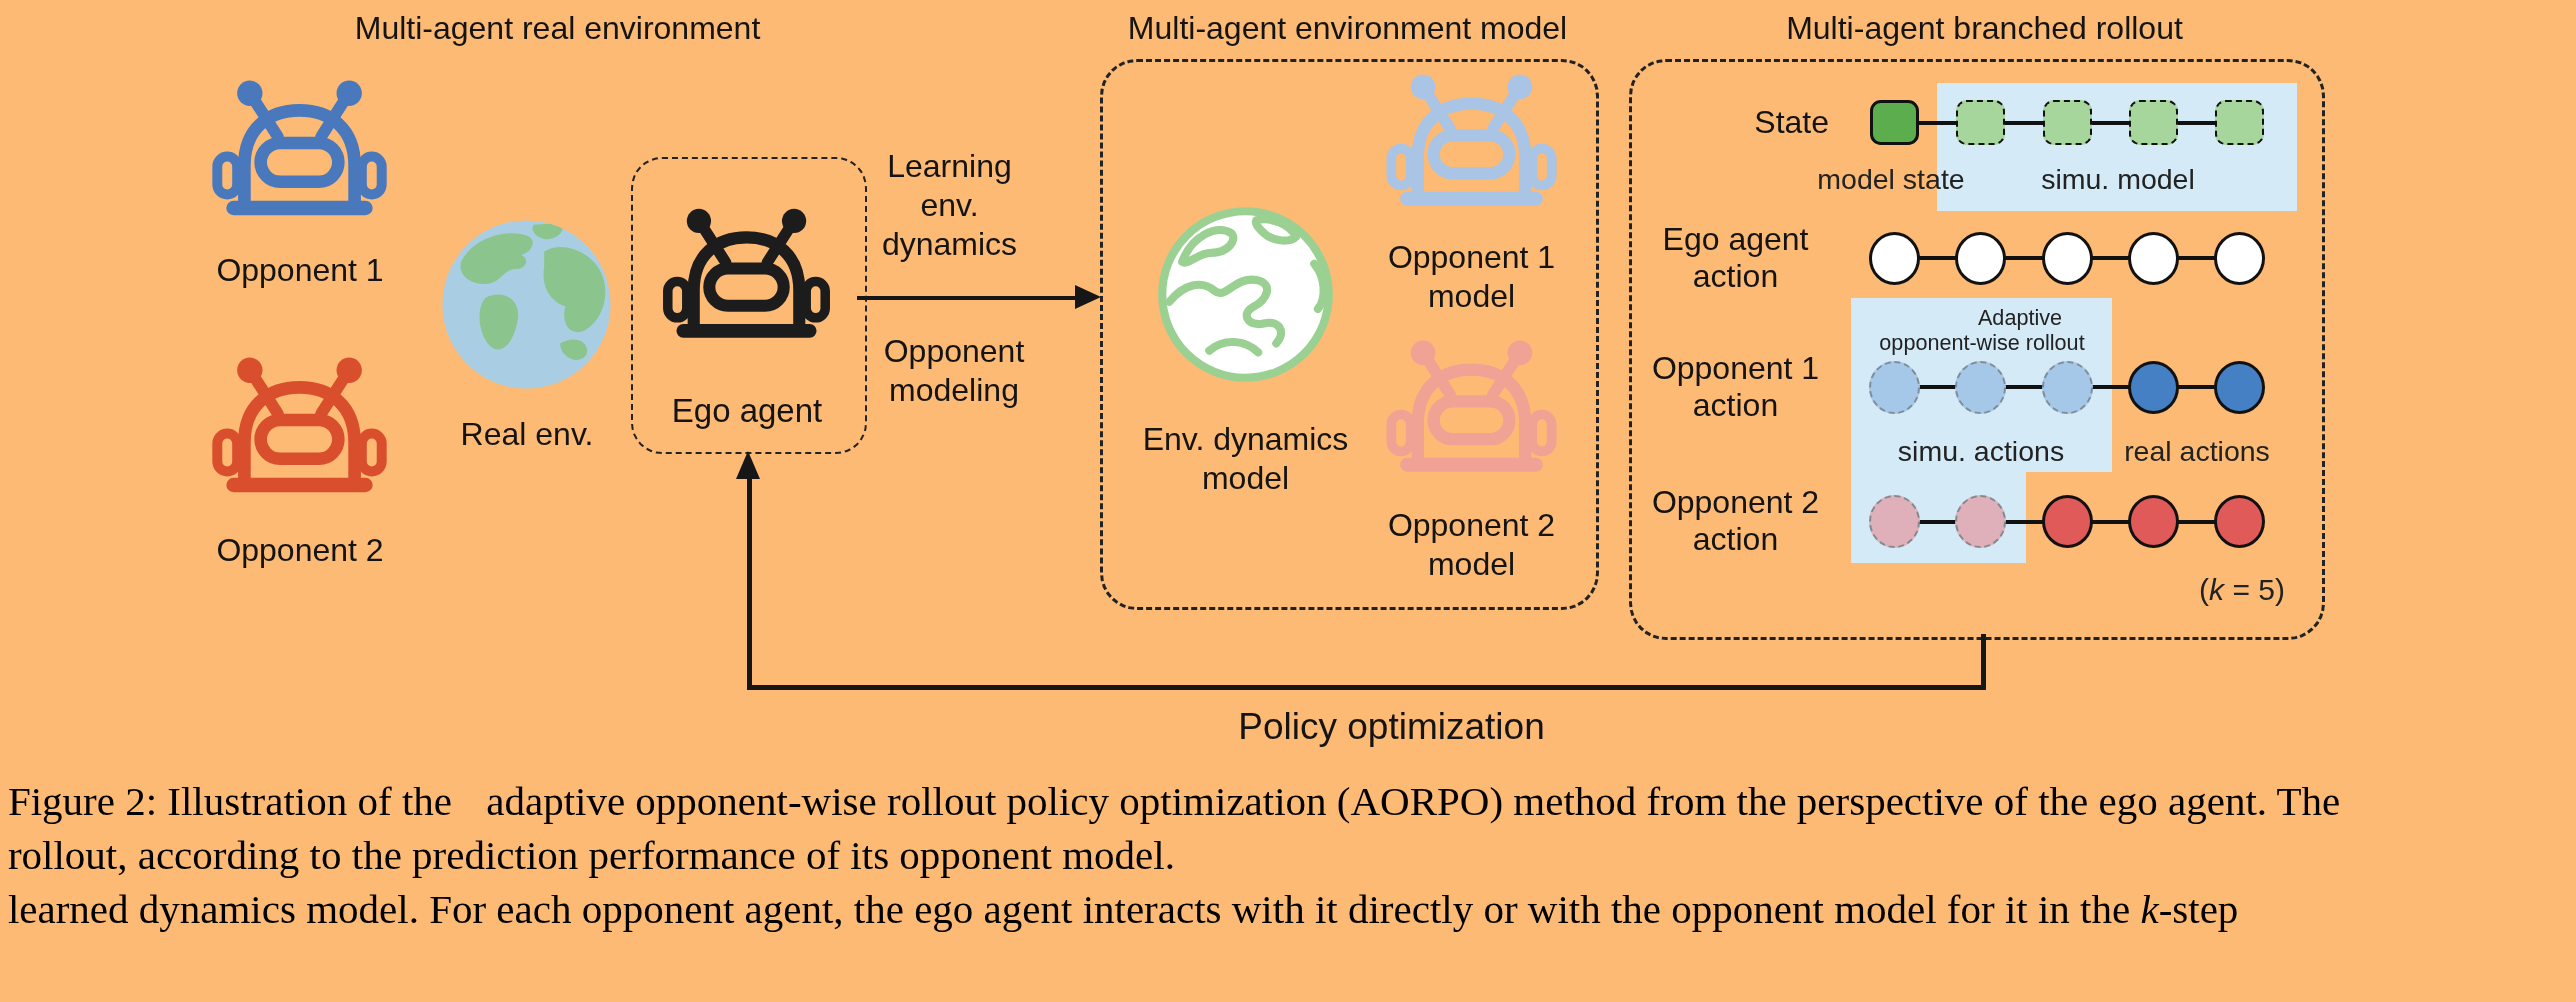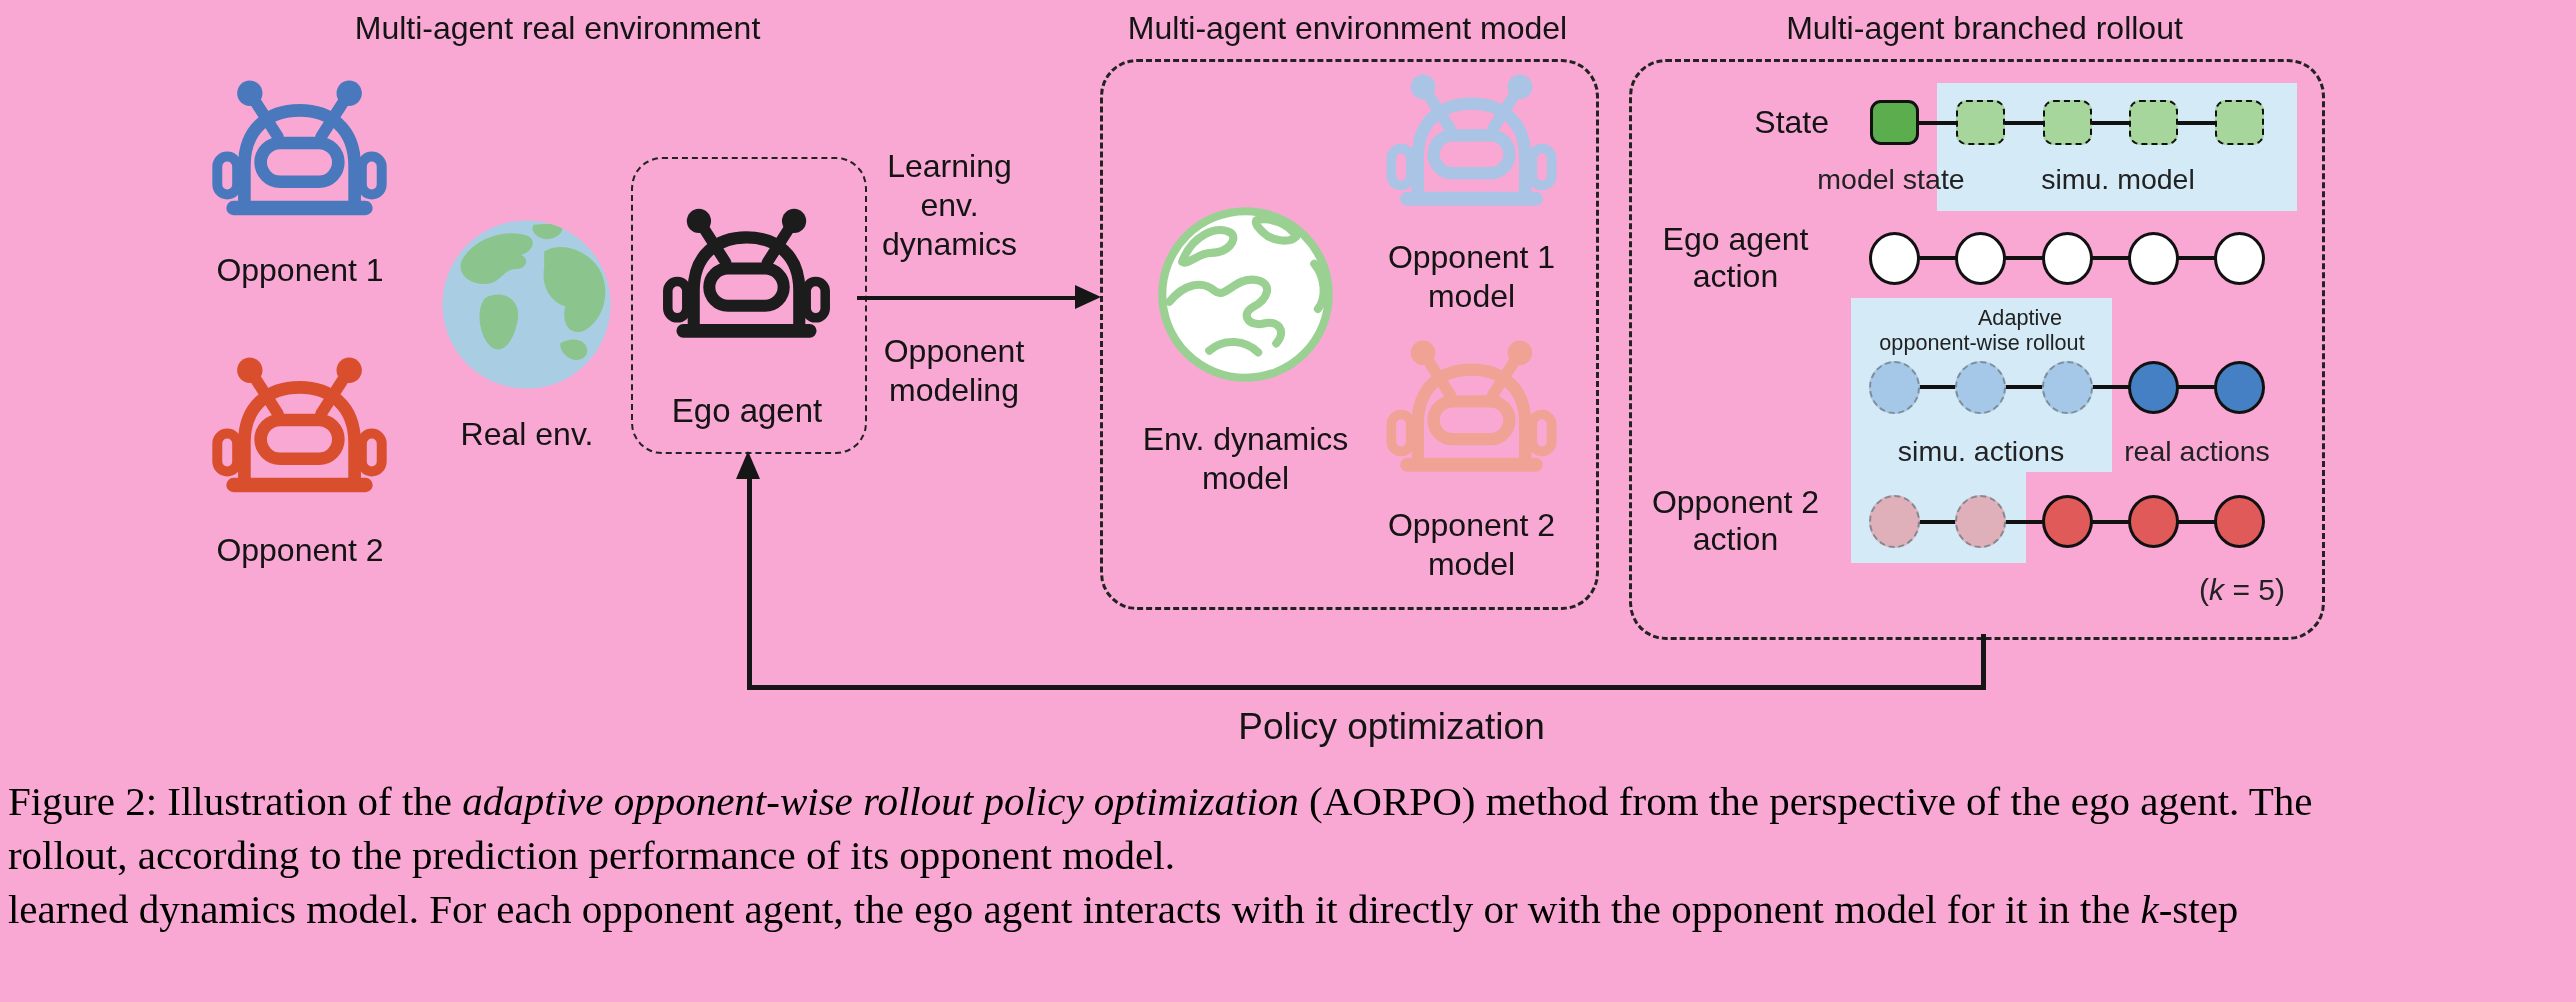--- a/index.html
+++ b/index.html
@@ -1,16 +1,16 @@
 <!DOCTYPE html>
 <html style="--opponent1: #4a78bd; --opponent2: #d94e2c; --ego: #1c1c1c; --opponent1-model: #a9c4e4; --opponent2-model: #f0a294; --env-globe: #9ad193; --globe-ocean: #a9cee4; --globe-land: #8cc48d; --state-real: #5bad4d; --state-sim: #a6d69b; --action-sim-blue: #a5c8e8; --action-real-blue: #4680c4; --action-sim-pink: #dfafba; --action-real-red: #e05a5a; --highlight: #d4eaf7;"><head>
 <meta charset="utf-8">
 <style>
   html,body{margin:0;padding:0;background:#ffffff;}
-  #stage{position:relative;width:2576px;height:1002px;background:#f9a8d4;overflow:hidden;
+  #stage{position:relative;width:2576px;height:1002px;background:#fdba74;overflow:hidden;
          font-family:"Liberation Sans", sans-serif;color:#111;}
   .abs{position:absolute;}
   .lbl{position:absolute;text-align:center;font-size:32px;line-height:39px;color:#141414;}
   .small-lbl{position:absolute;text-align:center;font-size:28.5px;line-height:33px;color:#222;}
   .tiny-lbl{position:absolute;text-align:center;font-size:21.6px;line-height:25.5px;color:#222;}
   .panel-title{position:absolute;text-align:center;font-size:32px;color:#141414;top:9.8px;width:491px;}
   .dashed-box{position:absolute;border:3.4px dashed #222;border-radius:37px;background:transparent;}
   .hl{position:absolute;background:var(--highlight);}
   .node{position:absolute;box-sizing:border-box;z-index:3;}
   .circle{border-radius:50%;}
@@ -138,20 +138,21 @@
 
   <div class="panel-title" style="left:1739px;">Multi-agent branched rollout</div>
   <div class="dashed-box" style="left:1629px;top:59px;width:690px;height:575px;"></div>
 
   <div class="hl" style="left:1937px;top:83px;width:360px;height:128px;"></div>
   <div class="hl" style="left:1851px;top:298px;width:261px;height:174px;"></div>
   <div class="hl" style="left:1851px;top:472px;width:175px;height:91px;"></div>
 
   <div class="lbl" style="left:1642px;top:104px;width:187px;line-height:37px;text-align:right;">State</div>
   <div class="lbl" style="left:1642px;top:221px;width:187px;line-height:37px;">Ego agent action</div>
+  <div class="lbl" style="left:1642px;top:350px;width:187px;line-height:37px;">Opponent 1 action</div>
   <div class="lbl" style="left:1642px;top:484px;width:187px;line-height:37px;">Opponent 2 action</div>
 
   <div class="small-lbl" style="left:1793px;top:163px;width:196px;">model state</div>
   <div class="small-lbl" style="left:2020px;top:163px;width:196px;">simu. model</div>
   <div class="tiny-lbl" style="left:1895px;top:305px;width:250px;">Adaptive</div>
   <div class="tiny-lbl" style="left:1857px;top:330px;width:250px;">opponent-wise rollout</div>
   <div class="small-lbl" style="left:1873px;top:435px;width:216px;">simu. actions</div>
   <div class="small-lbl" style="left:2089px;top:435px;width:216px;">real actions</div>
   <div class="knote" style="left:2144px;top:573px;width:196px;"><span>(</span><span style="font-style: italic;">k</span><span> = 5)</span></div>
 
@@ -194,19 +195,19 @@
       <div class="node circle real-red" style="left: 2214px; top: 495px; width: 51px; height: 53px;"></div>
     </div>
 
   <div class="wire" style="left:1981px;top:634px;width:4.9px;height:56px;"></div>
   <div class="wire" style="left:747px;top:685px;width:1239px;height:4.9px;"></div>
   <div class="wire" style="left:747px;top:479px;width:4.9px;height:208px;"></div>
   <div class="arrowhead-up" style="left:736px;top:451px;"></div>
   <div class="lbl" style="left:1136px;top:707px;width:511px;font-size:37px;">Policy optimization</div>
 
   <div id="caption">
-    <div class="cap-line"><span>Figure 2: Illustration of the </span><span style="font-style: italic;">adaptive opponent-wise rollout policy optimization</span><span> (AORPO) method from the perspective of the ego agent. The</span></div>
+    <div class="cap-line"><span>Figure 2: Illustration of the </span><span style=" margin-left: 24px;">adaptive opponent-wise rollout policy optimization</span><span> (AORPO) method from the perspective of the ego agent. The</span></div>
     <div class="cap-line"><span>rollout, according to the prediction performance of its opponent model.</span></div>
     <div class="cap-line"><span>learned dynamics model. For each opponent agent, the ego agent interacts with it directly or with the opponent model for it in the </span><span style="font-style: italic;">k</span><span>-step</span></div>
   </div>
 
 </div>
 
 
 </body></html>

